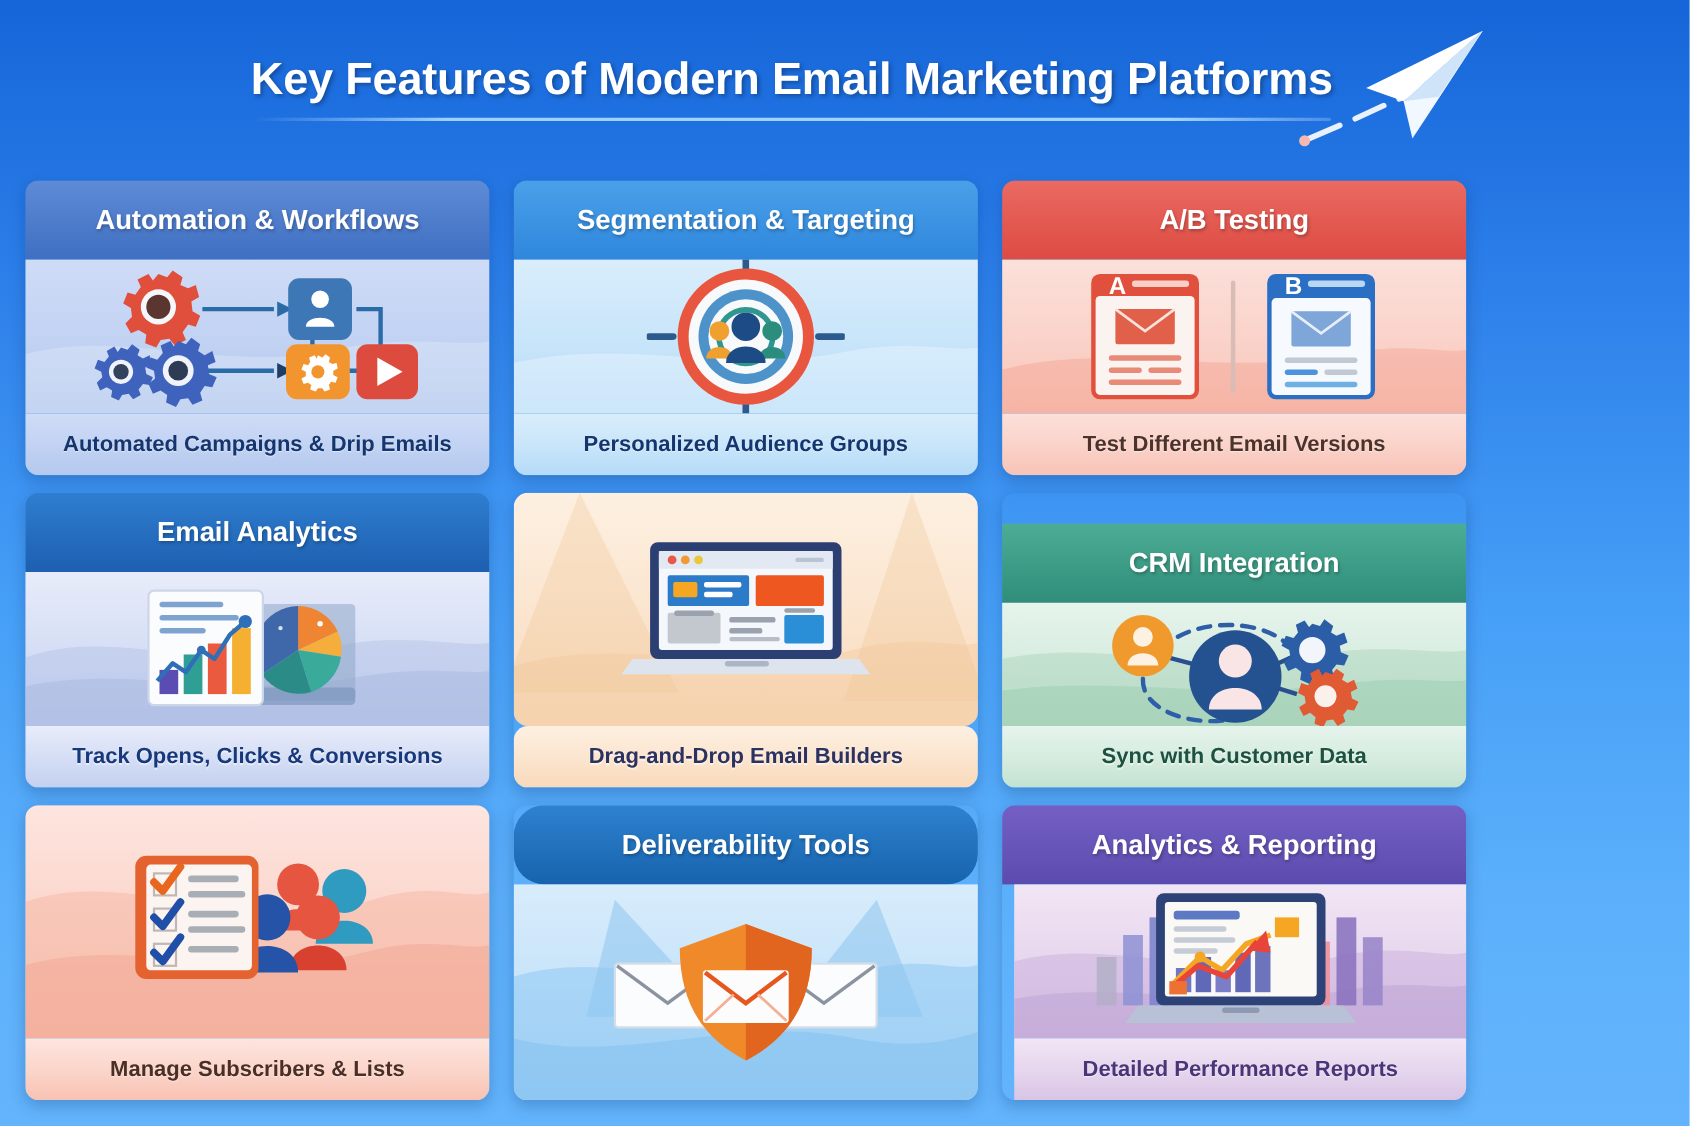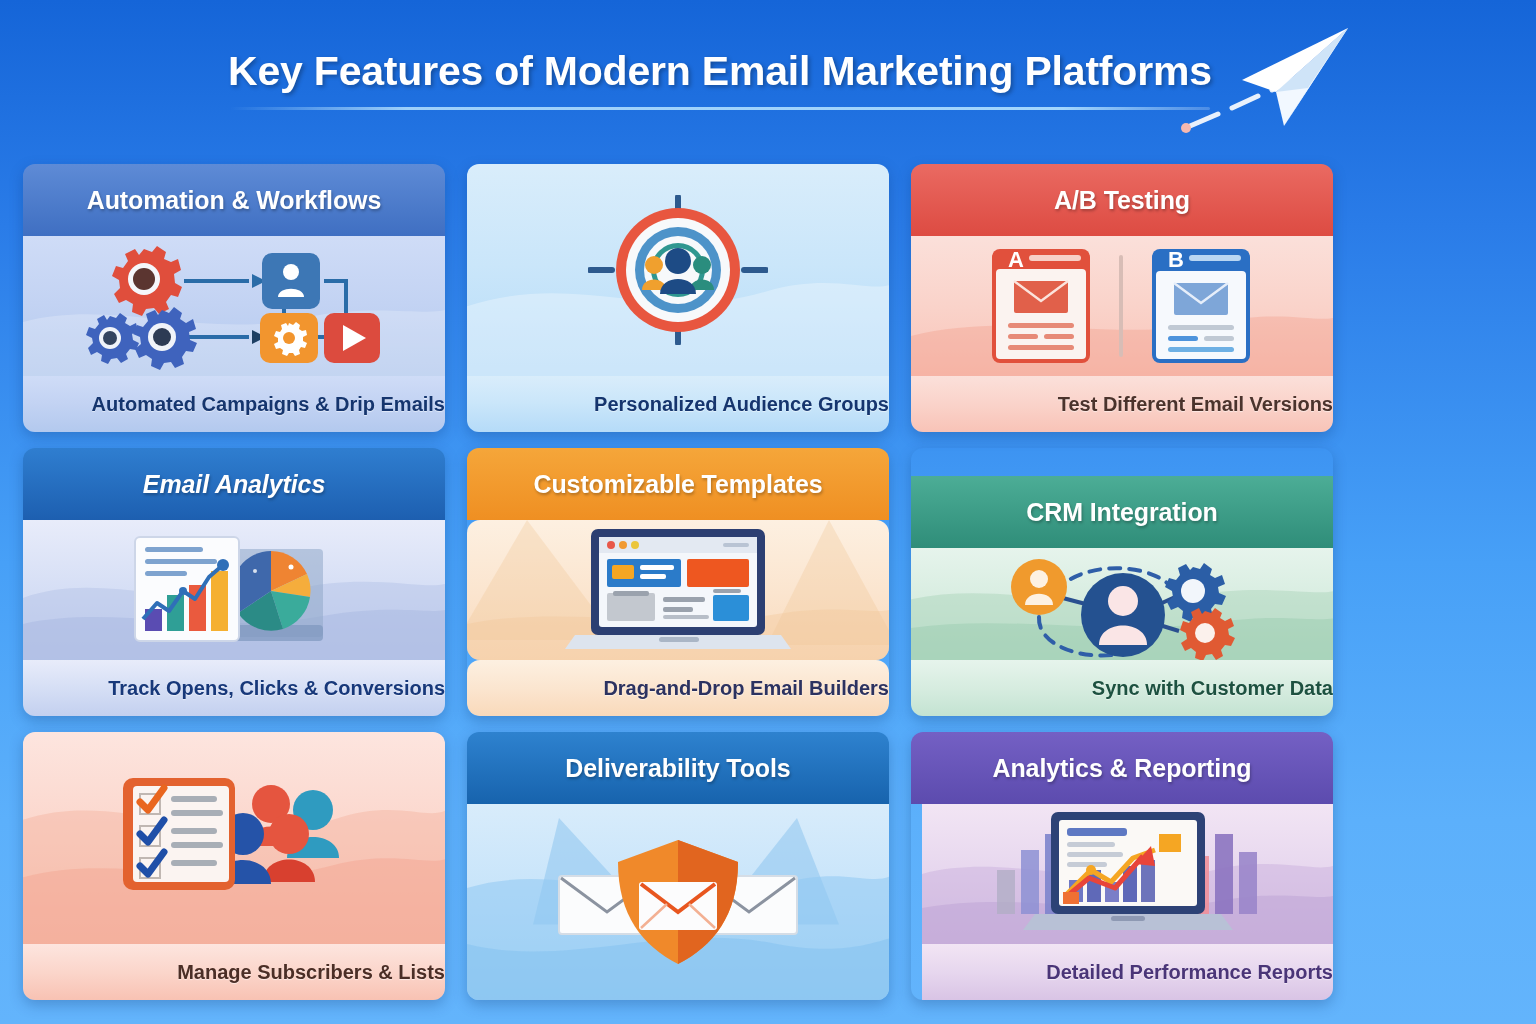--- a/index.html
+++ b/index.html
@@ -58,21 +58,21 @@
     letter-spacing: -0.1px;
   }
   .card-body {
     flex: 1 1 auto; position: relative; overflow: hidden;
     display: flex; align-items: center; justify-content: center;
   }
   .wave { position: absolute; left: 0; bottom: 0; width: 100%; height: 100%; }
   .art { position: relative; z-index: 2; display: block; }
   .card-foot {
     height: 56px; flex: 0 0 56px;
-    display: flex; align-items: center; justify-content: flex-end;
+    display: flex; align-items: center; justify-content: center;
     position: relative; z-index: 3;
   }
   .card-foot-text {
     font-size: 20px; font-weight: bold;
     white-space: nowrap;
     text-shadow: 0 1px 1px rgba(255,255,255,0.55);
   }
 
   
   .c1 .card-head { background: linear-gradient(180deg,#5e8bd6 0%,#3f6fc2 100%); }
@@ -80,37 +80,37 @@
   .c1 .card-foot-text { color: #15356e; }
 
   .c2 .card-head { background: linear-gradient(180deg,#4aa0e8 0%,#2f87dd 100%); }
   .c2 .card-body, .c2 .card-foot { background: linear-gradient(180deg,#d9edfb 0%,#cae6fa 48%,#b5dbf8 100%); }
   .c2 .card-foot-text { color: #15356e; }
 
   .c3 .card-head { background: linear-gradient(180deg,#ea6a62 0%,#dd4b42 100%); }
   .c3 .card-body, .c3 .card-foot { background: linear-gradient(180deg,#fbe0da 0%,#fad3ca 50%,#f8c3b7 100%); }
   .c3 .card-foot-text { color: #4b332c; }
 
-  .c4 .card-head { background: linear-gradient(180deg,#2f7ed0 0%,#1d5fb0 100%); font-style: italic; }
+  .c4 .card-head { background: linear-gradient(180deg,#2f7ed0 0%,#1d5fb0 100%); }
   .c4 .card-body, .c4 .card-foot { background: linear-gradient(180deg,#e8ecfa 0%,#d5def5 52%,#c3d0ef 100%); }
   .c4 .card-foot-text { color: #17387a; }
 
   .c5 .card-head { background: linear-gradient(180deg,#f5a63a 0%,#ef8f22 100%); }
   .c5 .card-body, .c5 .card-foot { background: linear-gradient(180deg,#fdf0e1 0%,#fbe5cf 52%,#f9d9ba 100%); border-radius: 13px; }
   .c5 .card-foot-text { color: #2c3260; }
 
   .c6 .card-head { background: linear-gradient(180deg,#4cad96 0%,#2f8d79 100%); margin-top: 28px; }
   .c6 .card-body, .c6 .card-foot { background: linear-gradient(180deg,#e6f4ec 0%,#d6ecdf 52%,#c3e3d2 100%); }
   .c6 .card-foot-text { color: #1d5140; }
 
   .c7 .card-head { background: linear-gradient(180deg,#ef6b44 0%,#e1512d 100%); }
   .c7 .card-body, .c7 .card-foot { background: linear-gradient(180deg,#fde5df 0%,#fbd5ca 52%,#f8c2b3 100%); }
   .c7 .card-foot-text { color: #4b2e26; }
 
-  .c8 .card-head { background: linear-gradient(180deg,#2e82cf 0%,#1763ad 100%); }
+  .c8 .card-head { background: linear-gradient(180deg,#2e82cf 0%,#1763ad 100%); border-radius: 28px; }
   .c8 .card-body, .c8 .card-foot { background: linear-gradient(180deg,#d8ecfb 0%,#c5e3fa 52%,#a9d6f8 100%); }
   .c8 .card-foot-text { color: #15356e; }
 
   .c9 .card-head { background: linear-gradient(180deg,#7460c4 0%,#5c4bae 100%); }
   .c9 .card-body, .c9 .card-foot { background: linear-gradient(180deg,#f2e5f4 0%,#e6d6ee 52%,#d9c4e5 100%); margin-left: 11px; }
   .c9 .card-foot-text { color: #4a3578; }
 </style>
 </head>
 <body>
 
@@ -182,20 +182,23 @@
         <rect x="250" y="72" width="56" height="50" rx="10" fill="#dc4b3e"></rect>
         <path d="M269 84 L292 97 L269 110 Z" fill="#ffffff"></path>
       </svg>
     </div>
     <div class="card-foot">
       <div class="card-foot-text">Automated Campaigns &amp; Drip Emails</div>
     </div>
   </div>
 
   <div class="card c2">
+    <div class="card-head">
+      <div class="card-head-text">Segmentation &amp; Targeting</div>
+    </div>
     <div class="card-body">
       <svg class="wave" viewBox="0 0 422 140" preserveAspectRatio="none">
         <path d="M0 94 C110 70 190 106 300 84 C360 72 400 84 422 80 L422 140 L0 140 Z" fill="#ffffff" opacity="0.30"></path>
       </svg>
       <svg class="art" width="180" height="150" viewBox="0 0 180 150">
         <g stroke="#2d5a8e" stroke-width="6" stroke-linecap="round">
           <line x1="90" y1="2" x2="90" y2="24"></line>
             <line x1="90" y1="126" x2="90" y2="148"></line>
           <line x1="2" y1="75" x2="24" y2="75"></line>
             <line x1="156" y1="75" x2="178" y2="75"></line>
@@ -301,23 +304,20 @@
         <circle cx="94" cy="40" r="6" fill="#2f6fb8"></circle>
         <circle cx="54" cy="66" r="4" fill="#2f6fb8"></circle>
       </svg>
     </div>
     <div class="card-foot">
       <div class="card-foot-text">Track Opens, Clicks &amp; Conversions</div>
     </div>
   </div>
 
   <div class="card c5">
-    <div class="card-head">
-      <div class="card-head-text">Customizable Templates</div>
-    </div>
     <div class="card-body">
       <svg class="wave" viewBox="0 0 422 140" preserveAspectRatio="none">
         <path d="M60 0 L150 120 L-10 120 Z" fill="#f0c293" opacity="0.3"></path>
         <path d="M362 0 L300 125 L430 125 Z" fill="#f0c293" opacity="0.3"></path>
         <path d="M0 104 C100 84 200 112 310 94 C370 84 402 94 422 90 L422 140 L0 140 Z" fill="#f2c79c" opacity="0.4"></path>
       </svg>
       <svg class="art" width="230" height="130" viewBox="0 0 230 130">
         <rect x="28" y="4" width="174" height="106" rx="7" fill="#2c3f72"></rect>
         <rect x="36" y="12" width="158" height="90" rx="3" fill="#f4f7fb"></rect>
         <rect x="36" y="12" width="158" height="16" fill="#e3e9f2"></rect>

